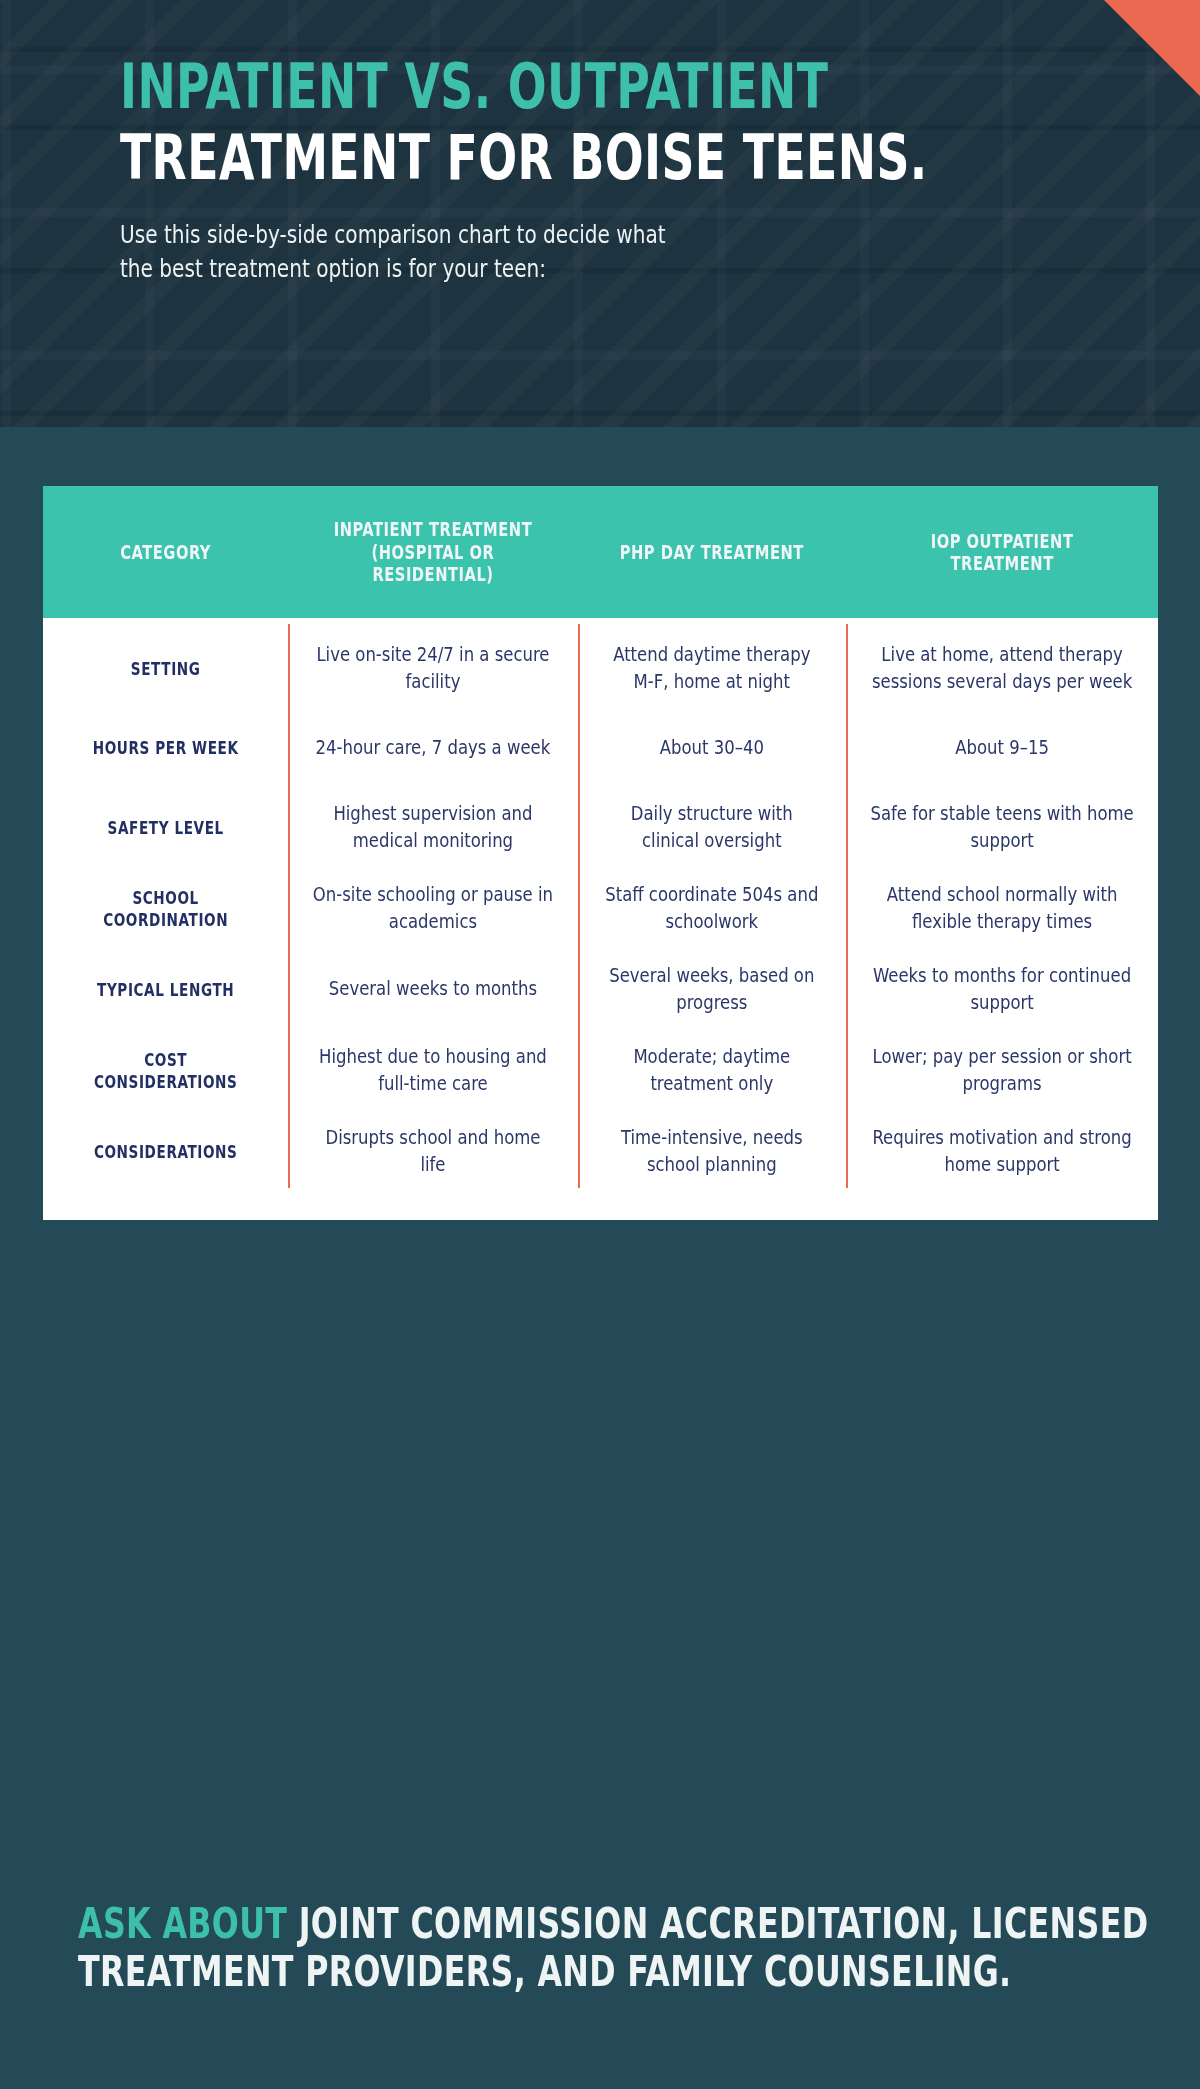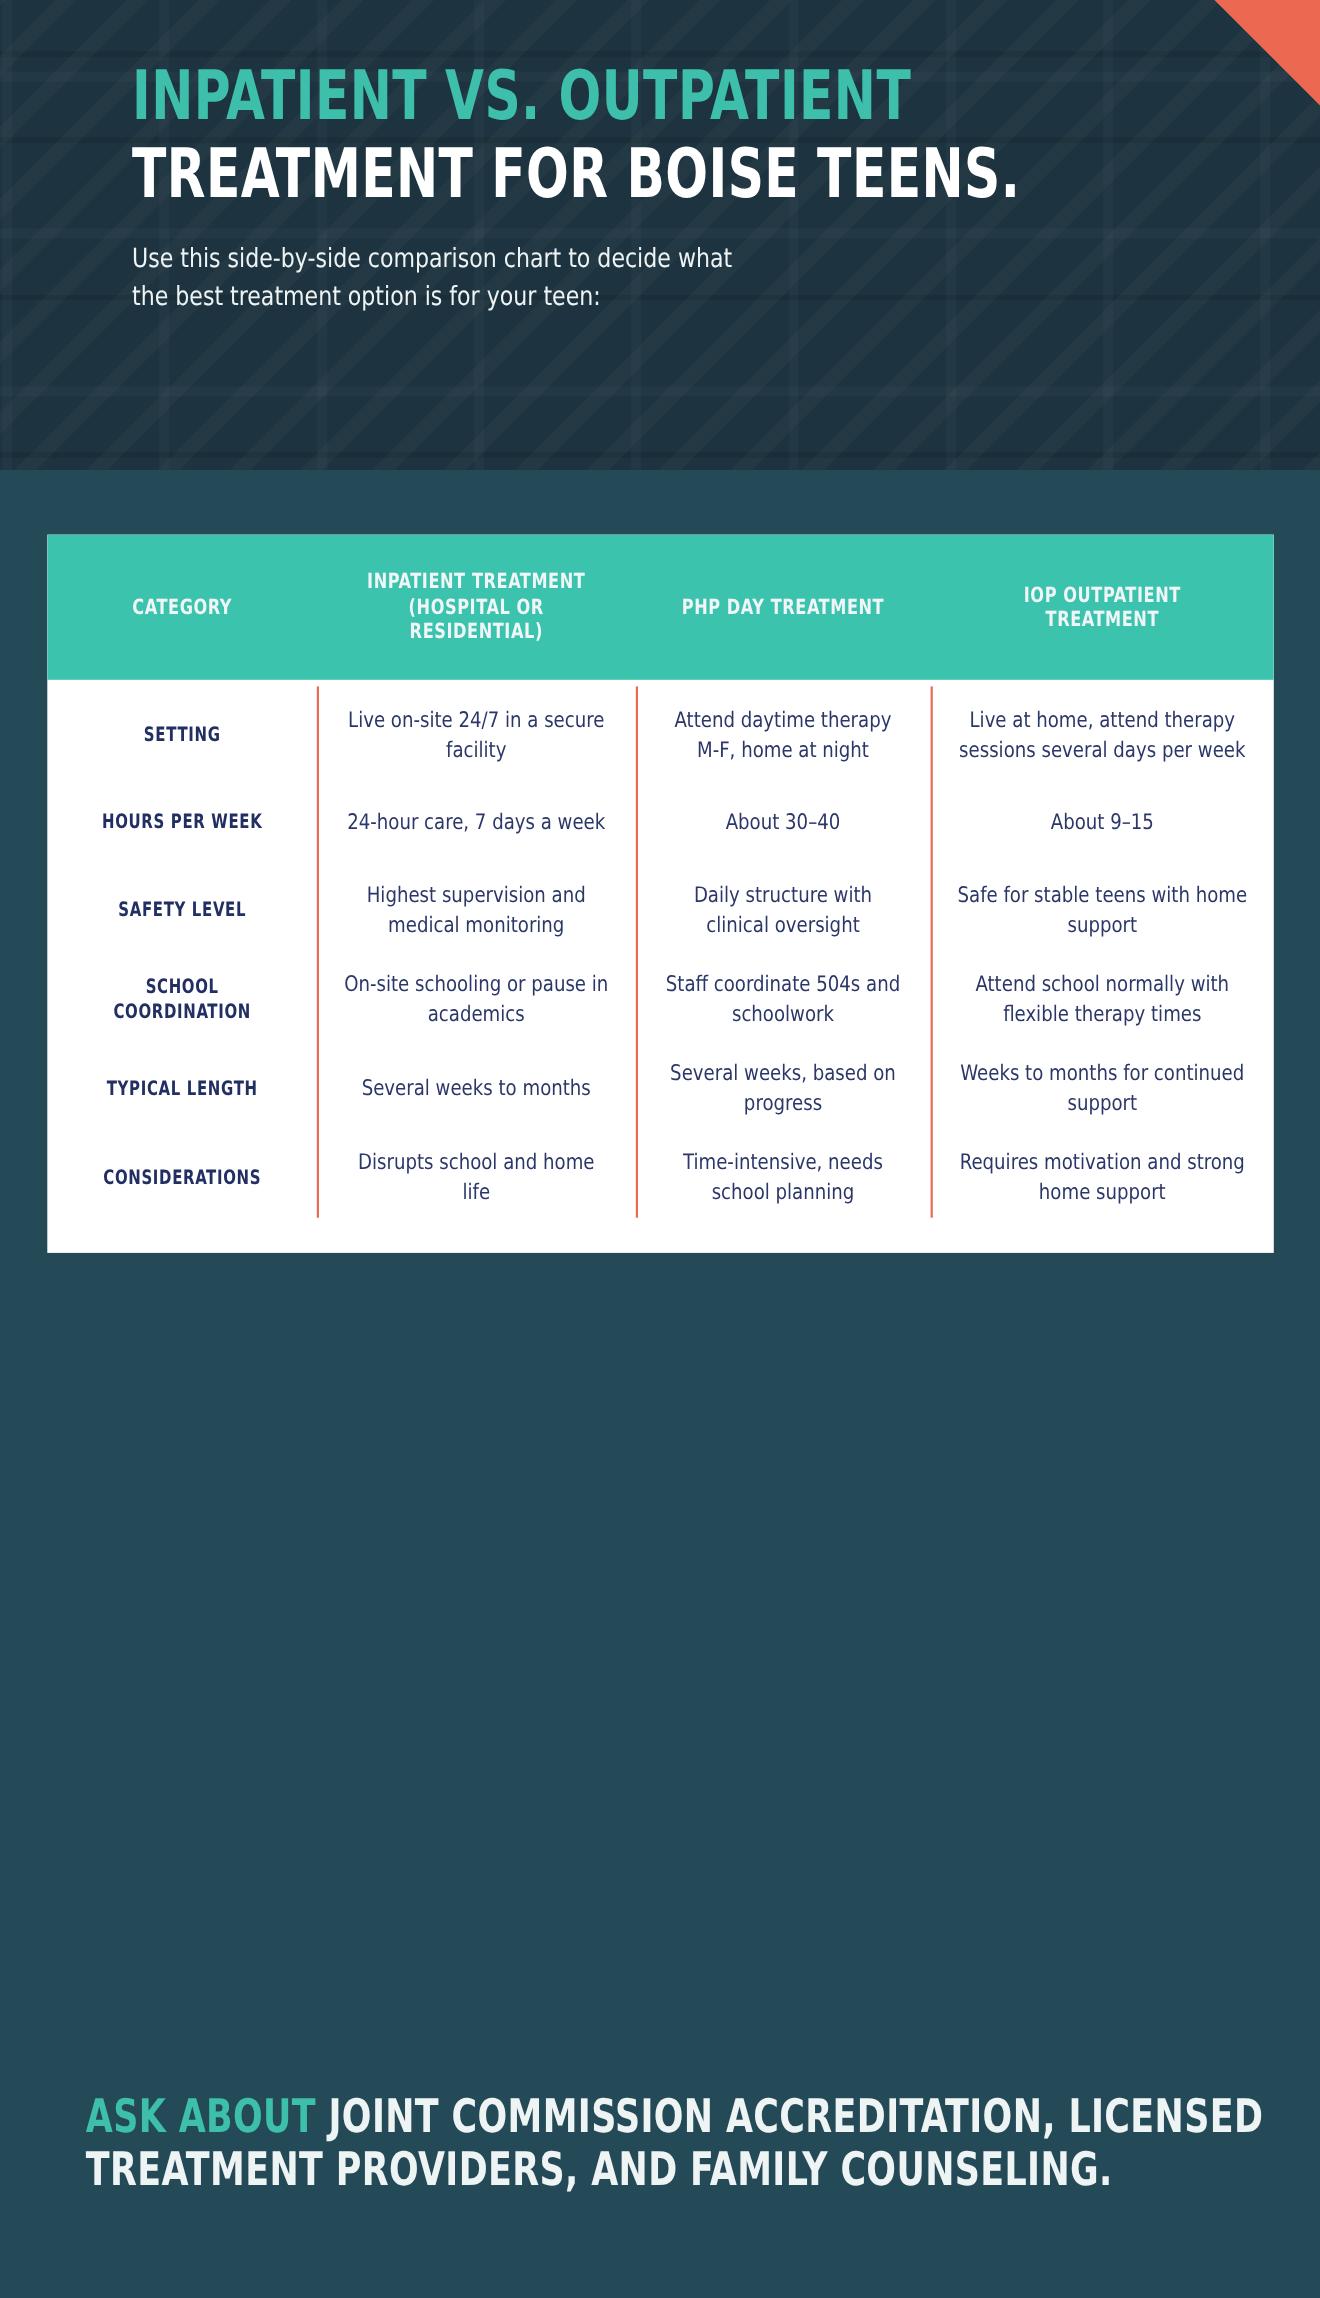--- a/index.html
+++ b/index.html
@@ -276,20 +276,26 @@
         <div class="td col-3">Attend school normally with flexible therapy times</div>
       </div>
 
       <div class="tr">
         <div class="td label col-0">TYPICAL LENGTH</div>
         <div class="td col-1">Several weeks to months</div>
         <div class="td col-2">Several weeks, based on progress</div>
         <div class="td col-3">Weeks to months for continued support</div>
       </div>
 
+      <div class="tr">
+        <div class="td label col-0">COST CONSIDERATIONS</div>
+        <div class="td col-1">Highest due to housing and full-time care</div>
+        <div class="td col-2">Moderate; daytime treatment only</div>
+        <div class="td col-3">Lower; pay per session or short programs</div>
+      </div>
 
 
 
 
       <div class="tr">
         <div class="td label col-0">CONSIDERATIONS</div>
         <div class="td col-1">Disrupts school and home life</div>
         <div class="td col-2">Time-intensive, needs school planning</div>
         <div class="td col-3">Requires motivation and strong home support</div>
       </div>

